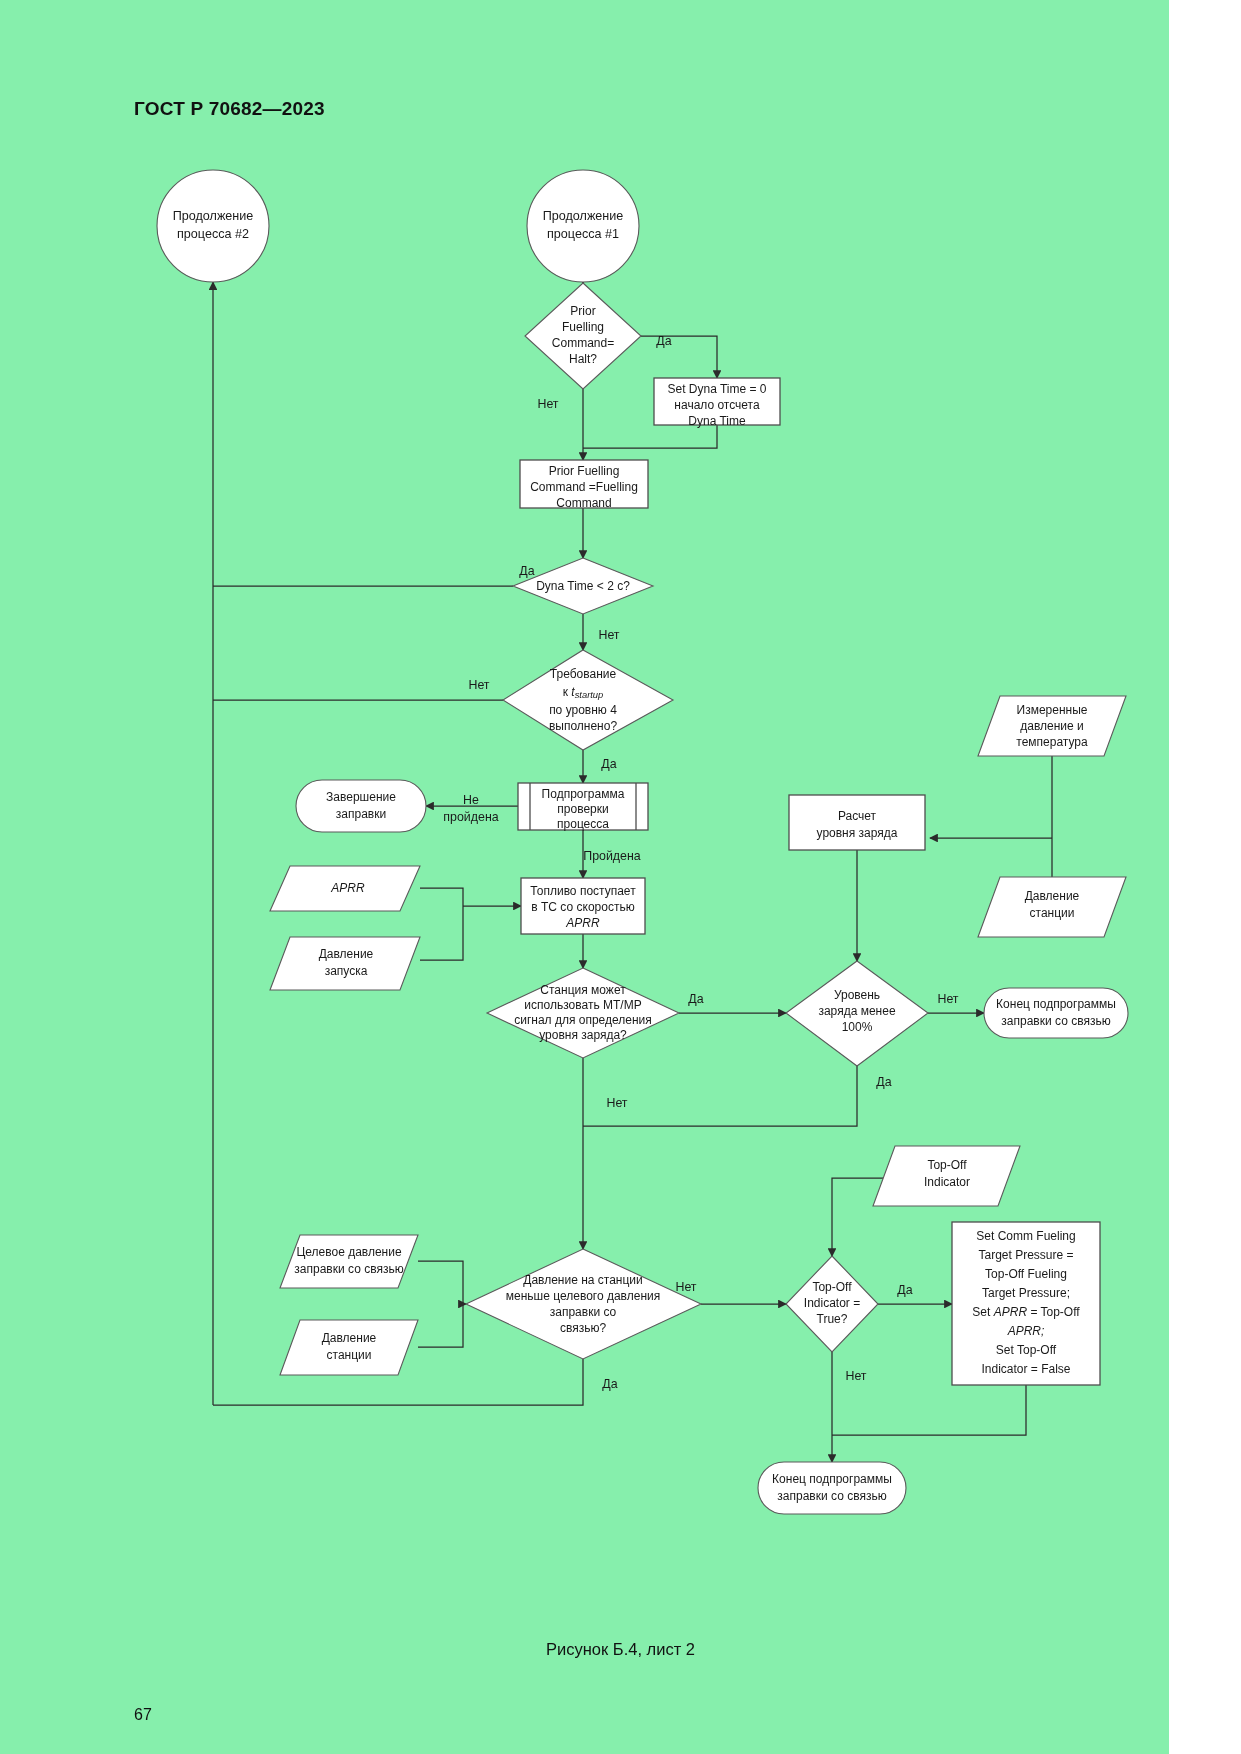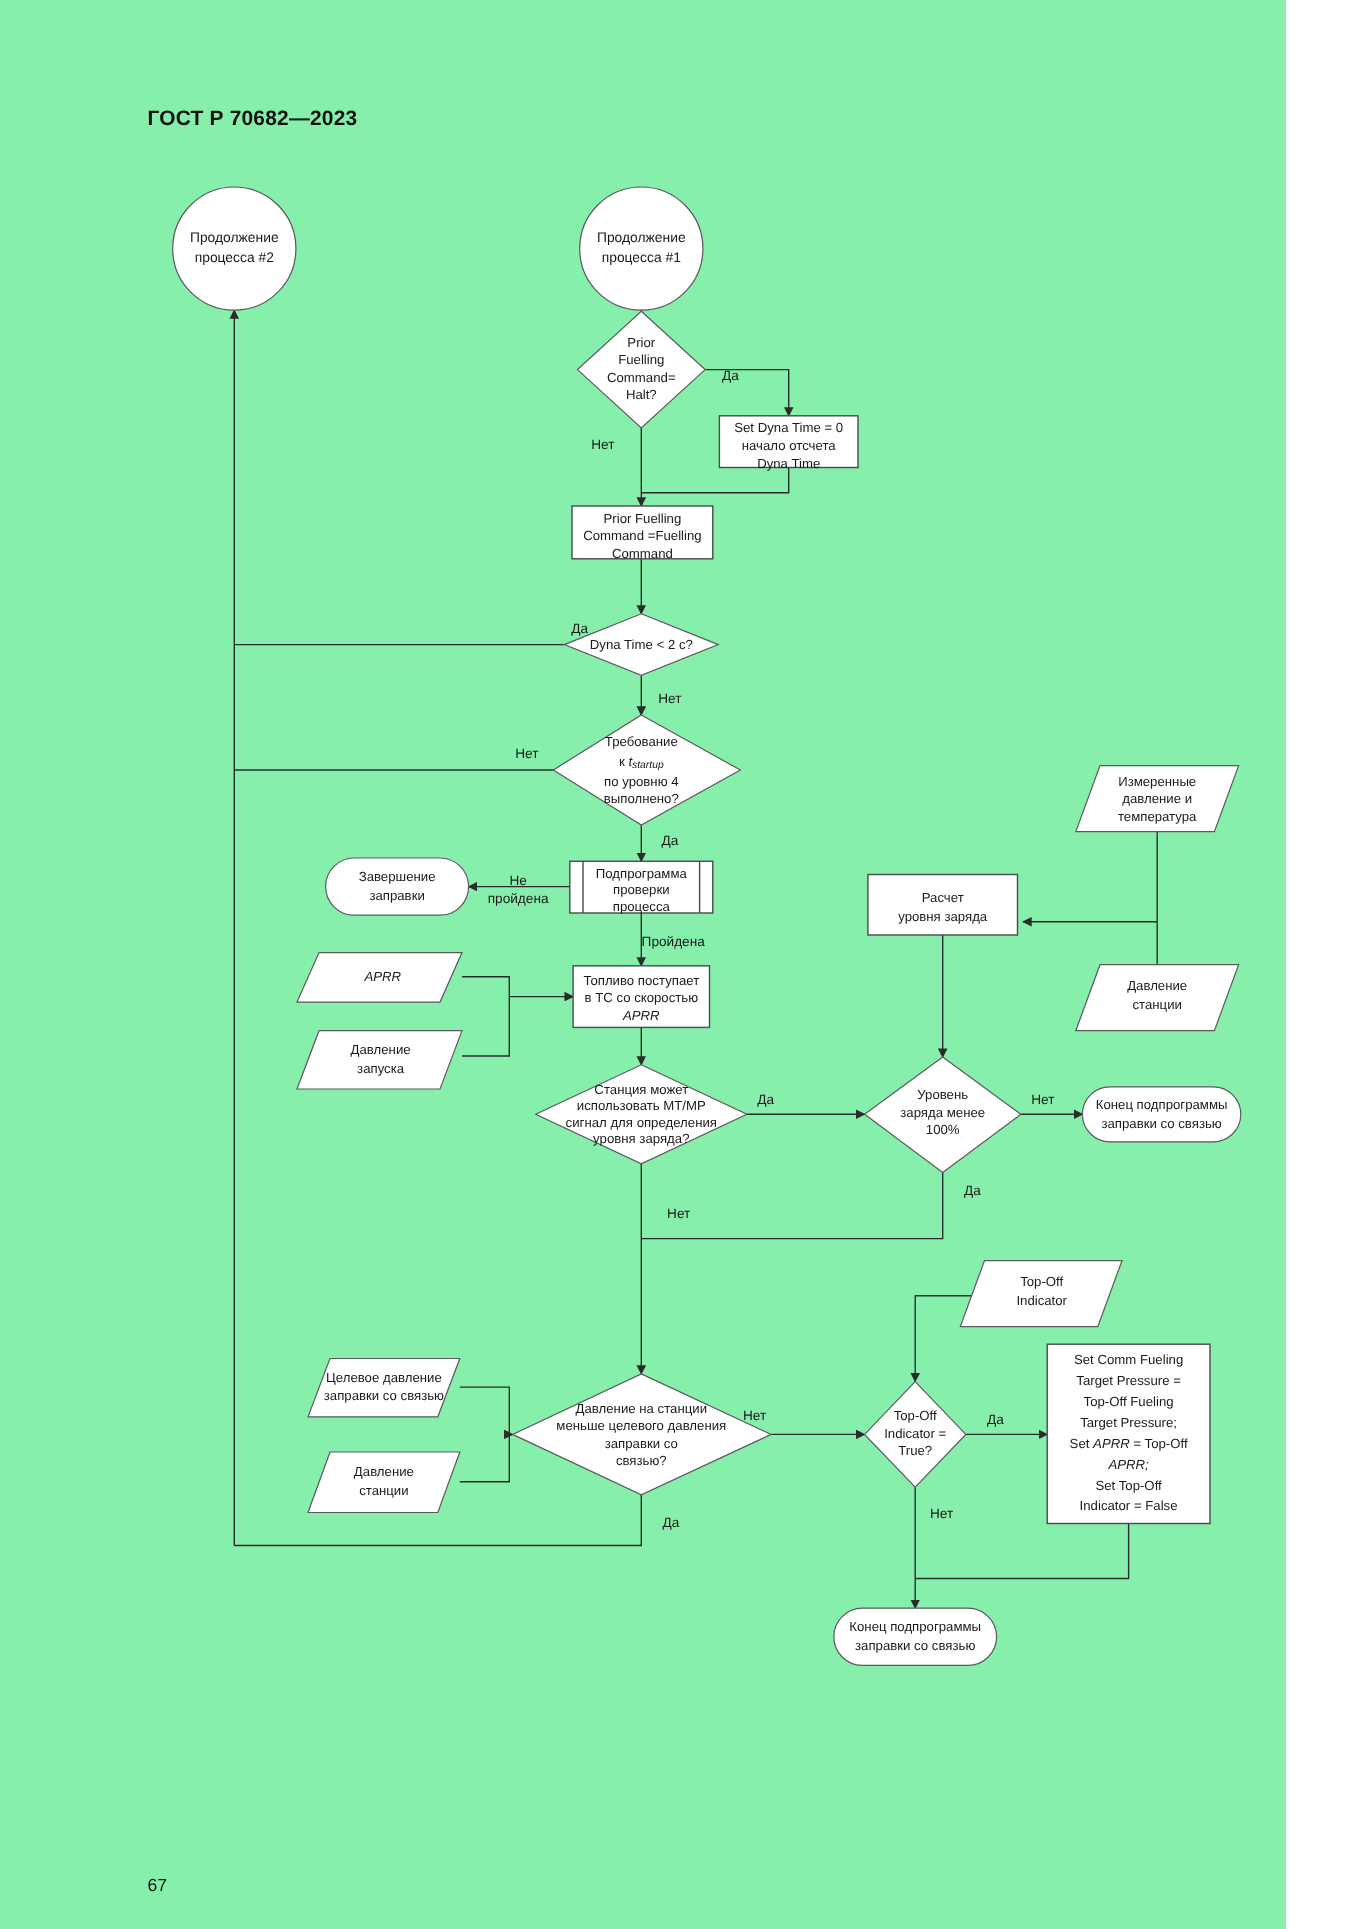--- a/index.html
+++ b/index.html
@@ -345,15 +345,16 @@
     </g>
 
     <g>
       <rect class="shape-thin" x="758" y="1462" width="148" height="52" rx="26" ry="26"></rect>
       <text class="nd-text small" x="832" y="1480">Конец подпрограммы</text>
       <text class="nd-text small" x="832" y="1497">заправки со связью</text>
     </g>
 
   </svg>
 
+  <div id="figure-caption">Рисунок Б.4, лист 2</div>
   <div id="page-number">67</div>
 
 </div>
 
 </body></html>

